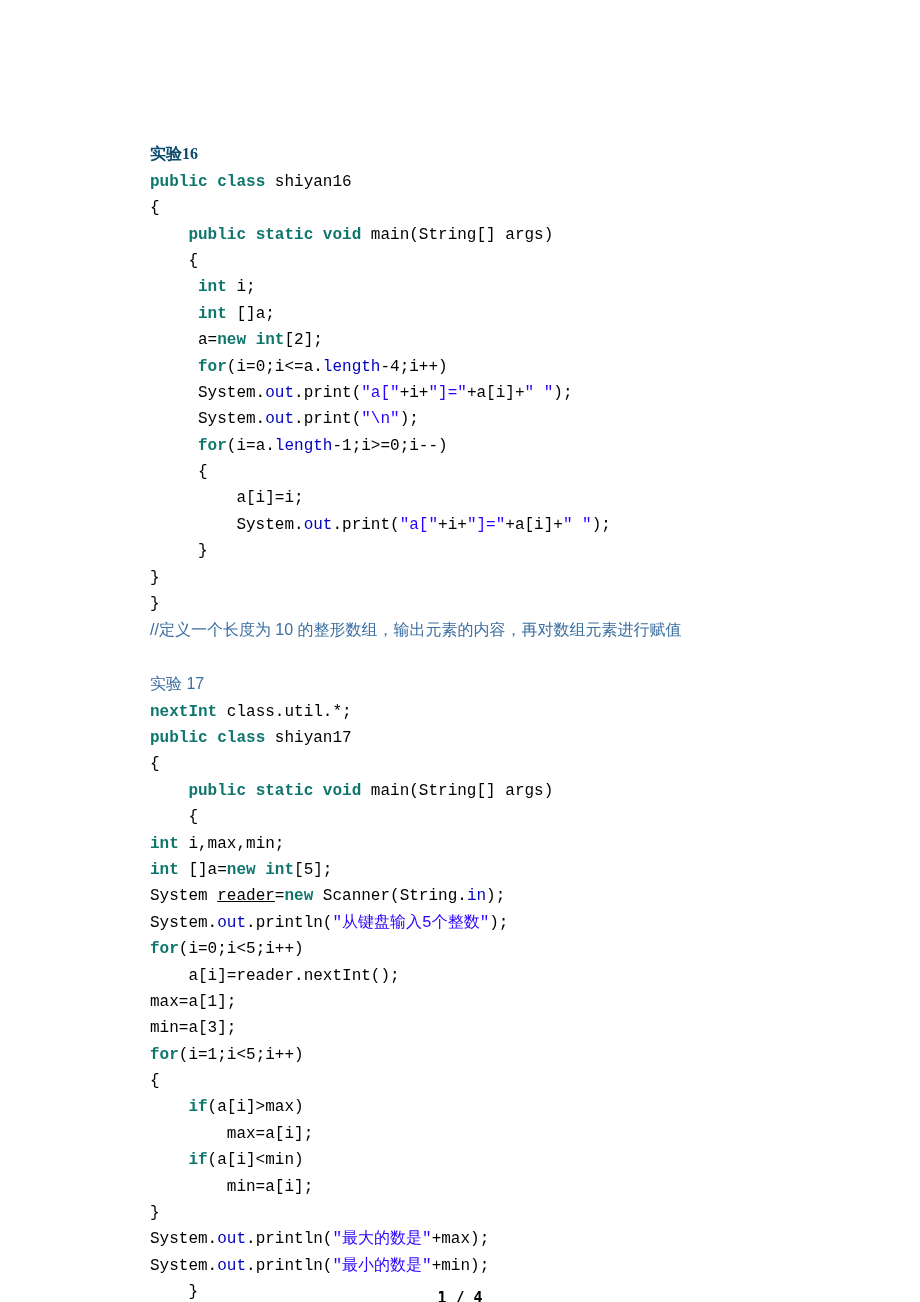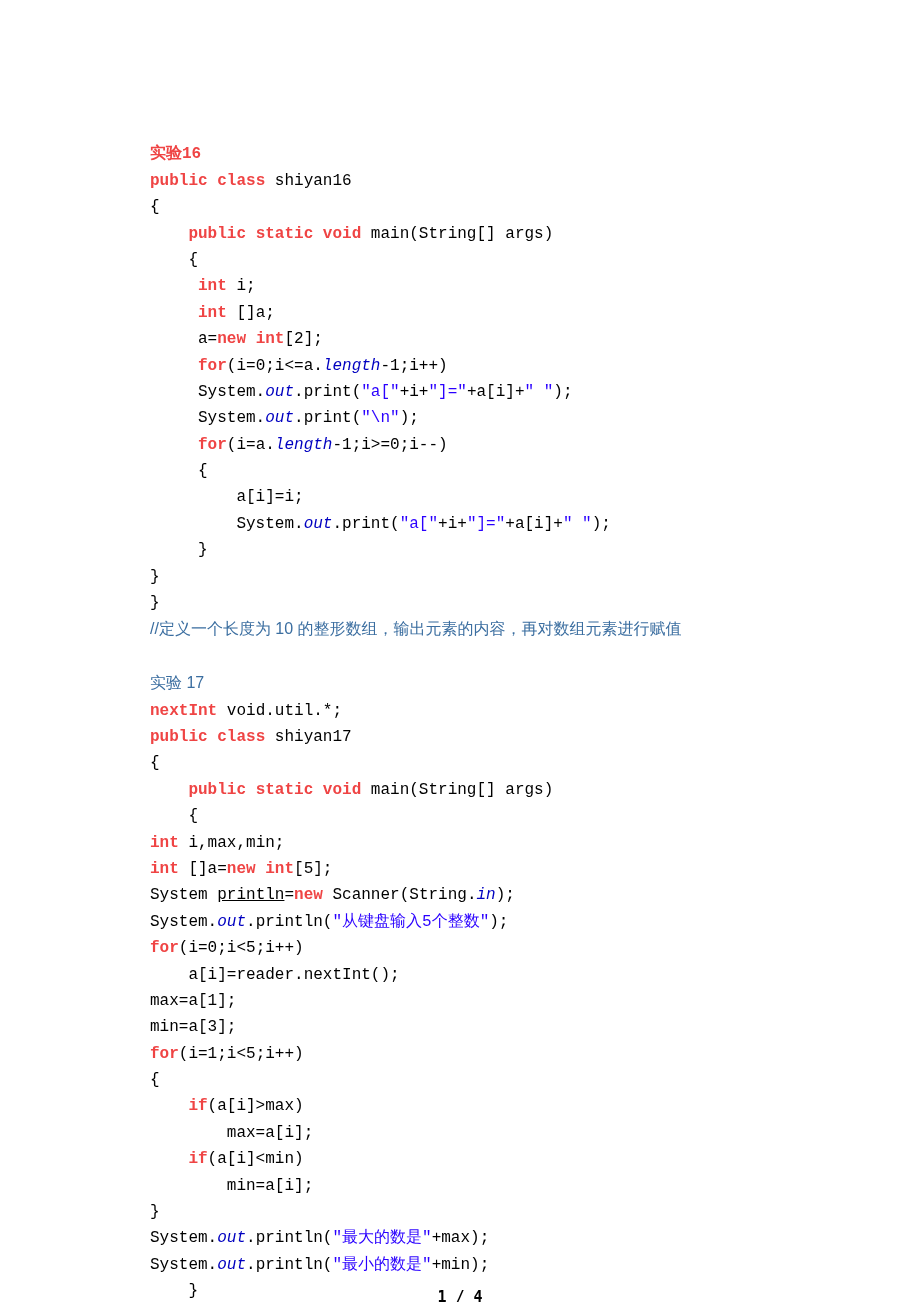--- a/index.html
+++ b/index.html
@@ -15,26 +15,26 @@
     width: 920px;
     min-height: 1302px;
     padding: 115px 150px 40px 150px;
     box-sizing: border-box;
     position: relative;
   }
   .code {
     white-space: pre;
     font-family: "Consolas", "Courier New", monospace;
   }
-  .kw { color: #ef4444; font-weight: bold; }
-  .title16 { color: #ef4444; font-weight: bold; font-family: Liberation Mono, monospace; }
+  .kw { color: #0f766e; font-weight: bold; }
+  .title16 { color: #0c4a6e; font-weight: bold; font-family: Liberation Serif, serif; }
   .title17 { color: #3b6ea0; font-family: "Microsoft YaHei", sans-serif; margin-top: 7px; }
   .comment { color: #3b6ea0; font-family: Liberation Sans, sans-serif; }
   .str { color: #2a00ff; }
-  .field { color: #0000c0; font-style: italic; }
+  .field { color: #0000c0; }
   .underline { text-decoration: underline; }
   .pagenum {
     position: absolute;
     bottom: 35px;
     left: 0;
     right: 0;
     text-align: center;
     font-family: "Consolas", monospace;
     font-weight: bold;
     font-size: 15px;
@@ -46,41 +46,41 @@
 <div class="page">
 <div class="code">
 <span class="title16">实验16</span>
 <span class="kw">public</span> <span class="kw">class</span><span> shiyan16</span>
 <span>{</span>
 <span>    </span><span class="kw">public</span> <span class="kw">static</span> <span class="kw">void</span><span> main(String[] args)</span>
 <span>    {</span>
 <span>     </span><span class="kw">int</span><span> i;</span>
 <span>     </span><span class="kw">int</span><span> []a;</span>
 <span>     a=</span><span class="kw">new</span> <span class="kw">int</span><span>[2];</span>
-<span>     </span><span class="kw">for</span><span>(i=0;i&lt;=a.</span><span class="field">length</span><span>-1;i++)</span>
+<span>     </span><span class="kw">for</span><span>(i=0;i&lt;=a.</span><span class="field">length</span><span>-4;i++)</span>
 <span>     System.</span><span class="field">out</span><span>.print(</span><span class="str">"a["</span><span>+i+</span><span class="str">"]="</span><span>+a[i]+</span><span class="str">" "</span><span>);</span>
 <span>     System.</span><span class="field">out</span><span>.print(</span><span class="str">"\n"</span><span>);</span>
 <span>     </span><span class="kw">for</span><span>(i=a.</span><span class="field">length</span><span>-1;i&gt;=0;i--)</span>
 <span>     {</span>
 <span>         a[i]=i;</span>
 <span>         System.</span><span class="field">out</span><span>.print(</span><span class="str">"a["</span><span>+i+</span><span class="str">"]="</span><span>+a[i]+</span><span class="str">" "</span><span>);</span>
 <span>     }</span>
 <span>}</span>
 <span>}</span>
 <span class="comment"><span>//</span><span>定义一个长度为 10 的整形数组，输出元素的内容，再对数组元素进行赋值</span></span>
 
 <span class="title17">实验 17</span>
-<span class="kw">nextInt</span><span> void.util.*;</span>
+<span class="kw">nextInt</span><span> class.util.*;</span>
 <span class="kw">public</span> <span class="kw">class</span><span> shiyan17</span>
 <span>{</span>
 <span>    </span><span class="kw">public</span> <span class="kw">static</span> <span class="kw">void</span><span> main(String[] args)</span>
 <span>    {</span>
 <span class="kw">int</span><span> i,max,min;</span>
 <span class="kw">int</span><span> []a=</span><span class="kw">new</span> <span class="kw">int</span><span>[5];</span>
-<span>System </span><span class="underline">println</span><span>=</span><span class="kw">new</span><span> Scanner(String.</span><span class="field">in</span><span>);</span>
+<span>System </span><span class="underline">reader</span><span>=</span><span class="kw">new</span><span> Scanner(String.</span><span class="field">in</span><span>);</span>
 <span>System.</span><span class="field">out</span><span>.println(</span><span class="str">"从键盘输入5个整数"</span><span>);</span>
 <span class="kw">for</span><span>(i=0;i&lt;5;i++)</span>
 <span>    a[i]=reader.nextInt();</span>
 <span>max=a[1];</span>
 <span>min=a[3];</span>
 <span class="kw">for</span><span>(i=1;i&lt;5;i++)</span>
 <span>{</span>
 <span>    </span><span class="kw">if</span><span>(a[i]&gt;max)</span>
 <span>        max=a[i];</span>
 <span>    </span><span class="kw">if</span><span>(a[i]&lt;min)</span>

